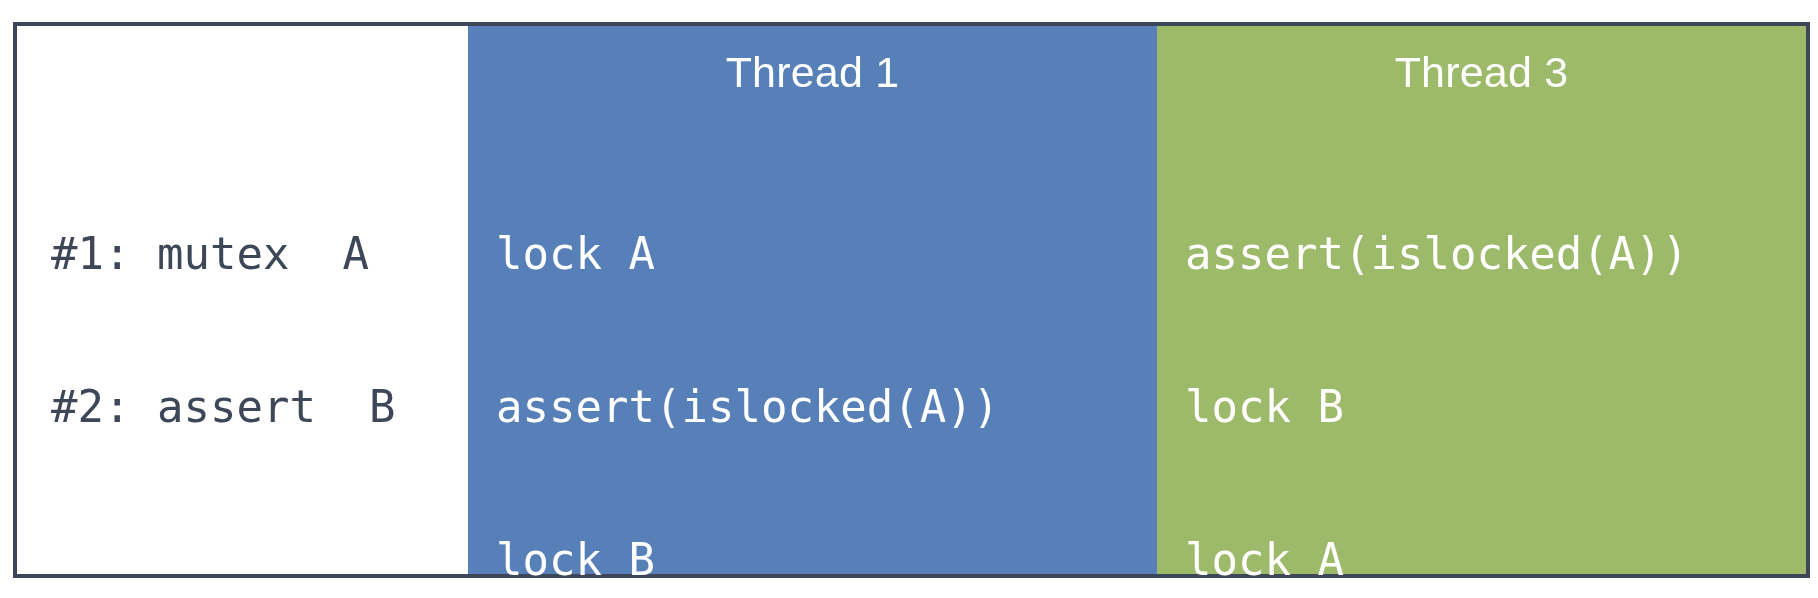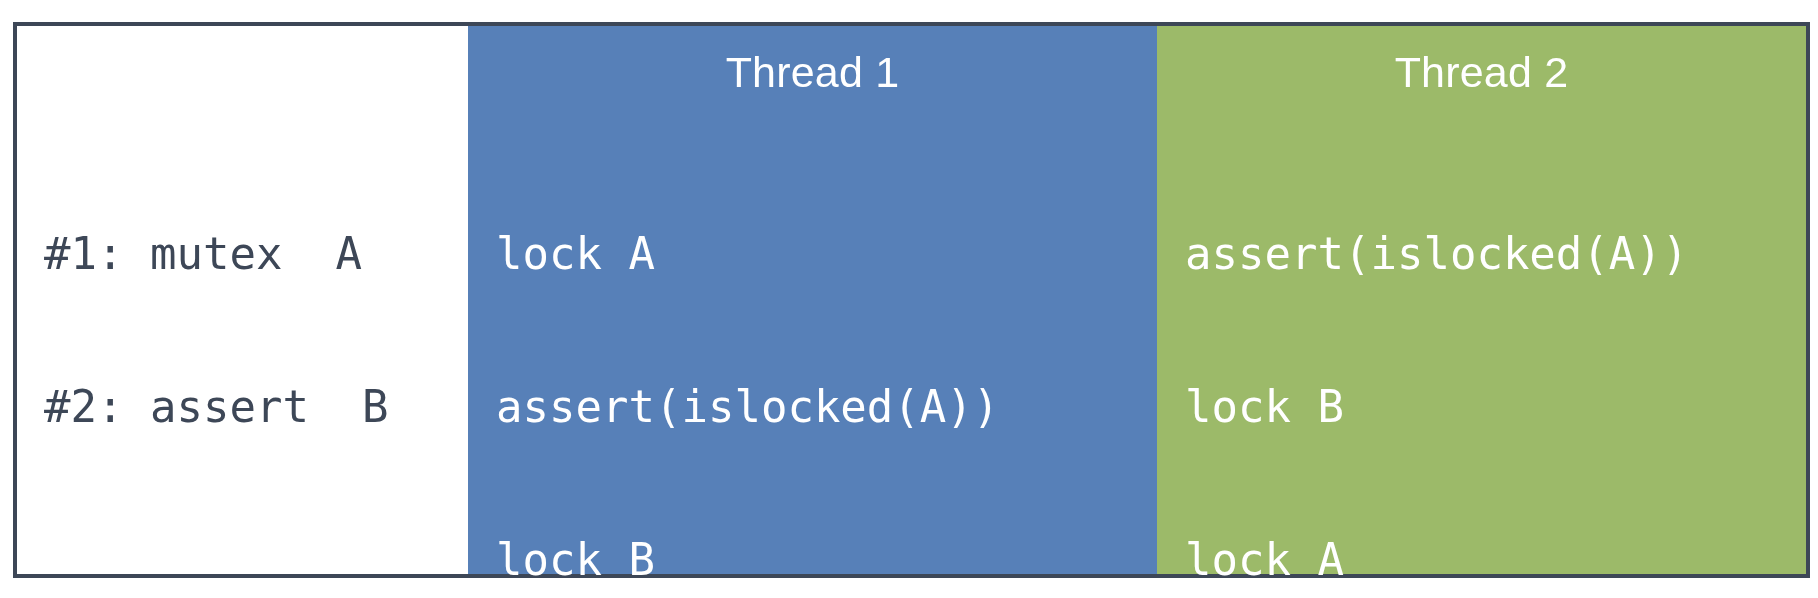--- a/index.html
+++ b/index.html
@@ -81,21 +81,21 @@
     padding-left: 28px;
     padding-top: 8px;
     font-family: "DejaVu Sans Mono", "Liberation Mono", monospace;
     font-size: 44px;
     line-height: 51px;
     color: #ffffff;
     white-space: pre;
   }
   .col-decl .col-body {
     color: #3d4757;
-    padding-left: 27px;
+    padding-left: 34px;
     padding-top: 8px;
   }
 
   .code-line {
     white-space: pre;
     display: block;
     height: 51px;
   }
 </style>
 </head>
@@ -119,21 +119,21 @@
         <span class="code-line">lock A</span>
         <span class="code-line">assert(islocked(A))</span>
         <span class="code-line">lock B</span>
         
         
         
       </div>
     </div>
 
     <div class="col col-t2">
-      <div class="col-header">Thread 2</div>
+      <div class="col-header">Thread 3</div>
       <div class="col-body">
         <span class="code-line">assert(islocked(A))</span>
         <span class="code-line">lock B</span>
         <span class="code-line">lock A</span>
         
         
         
       </div>
     </div>
 

